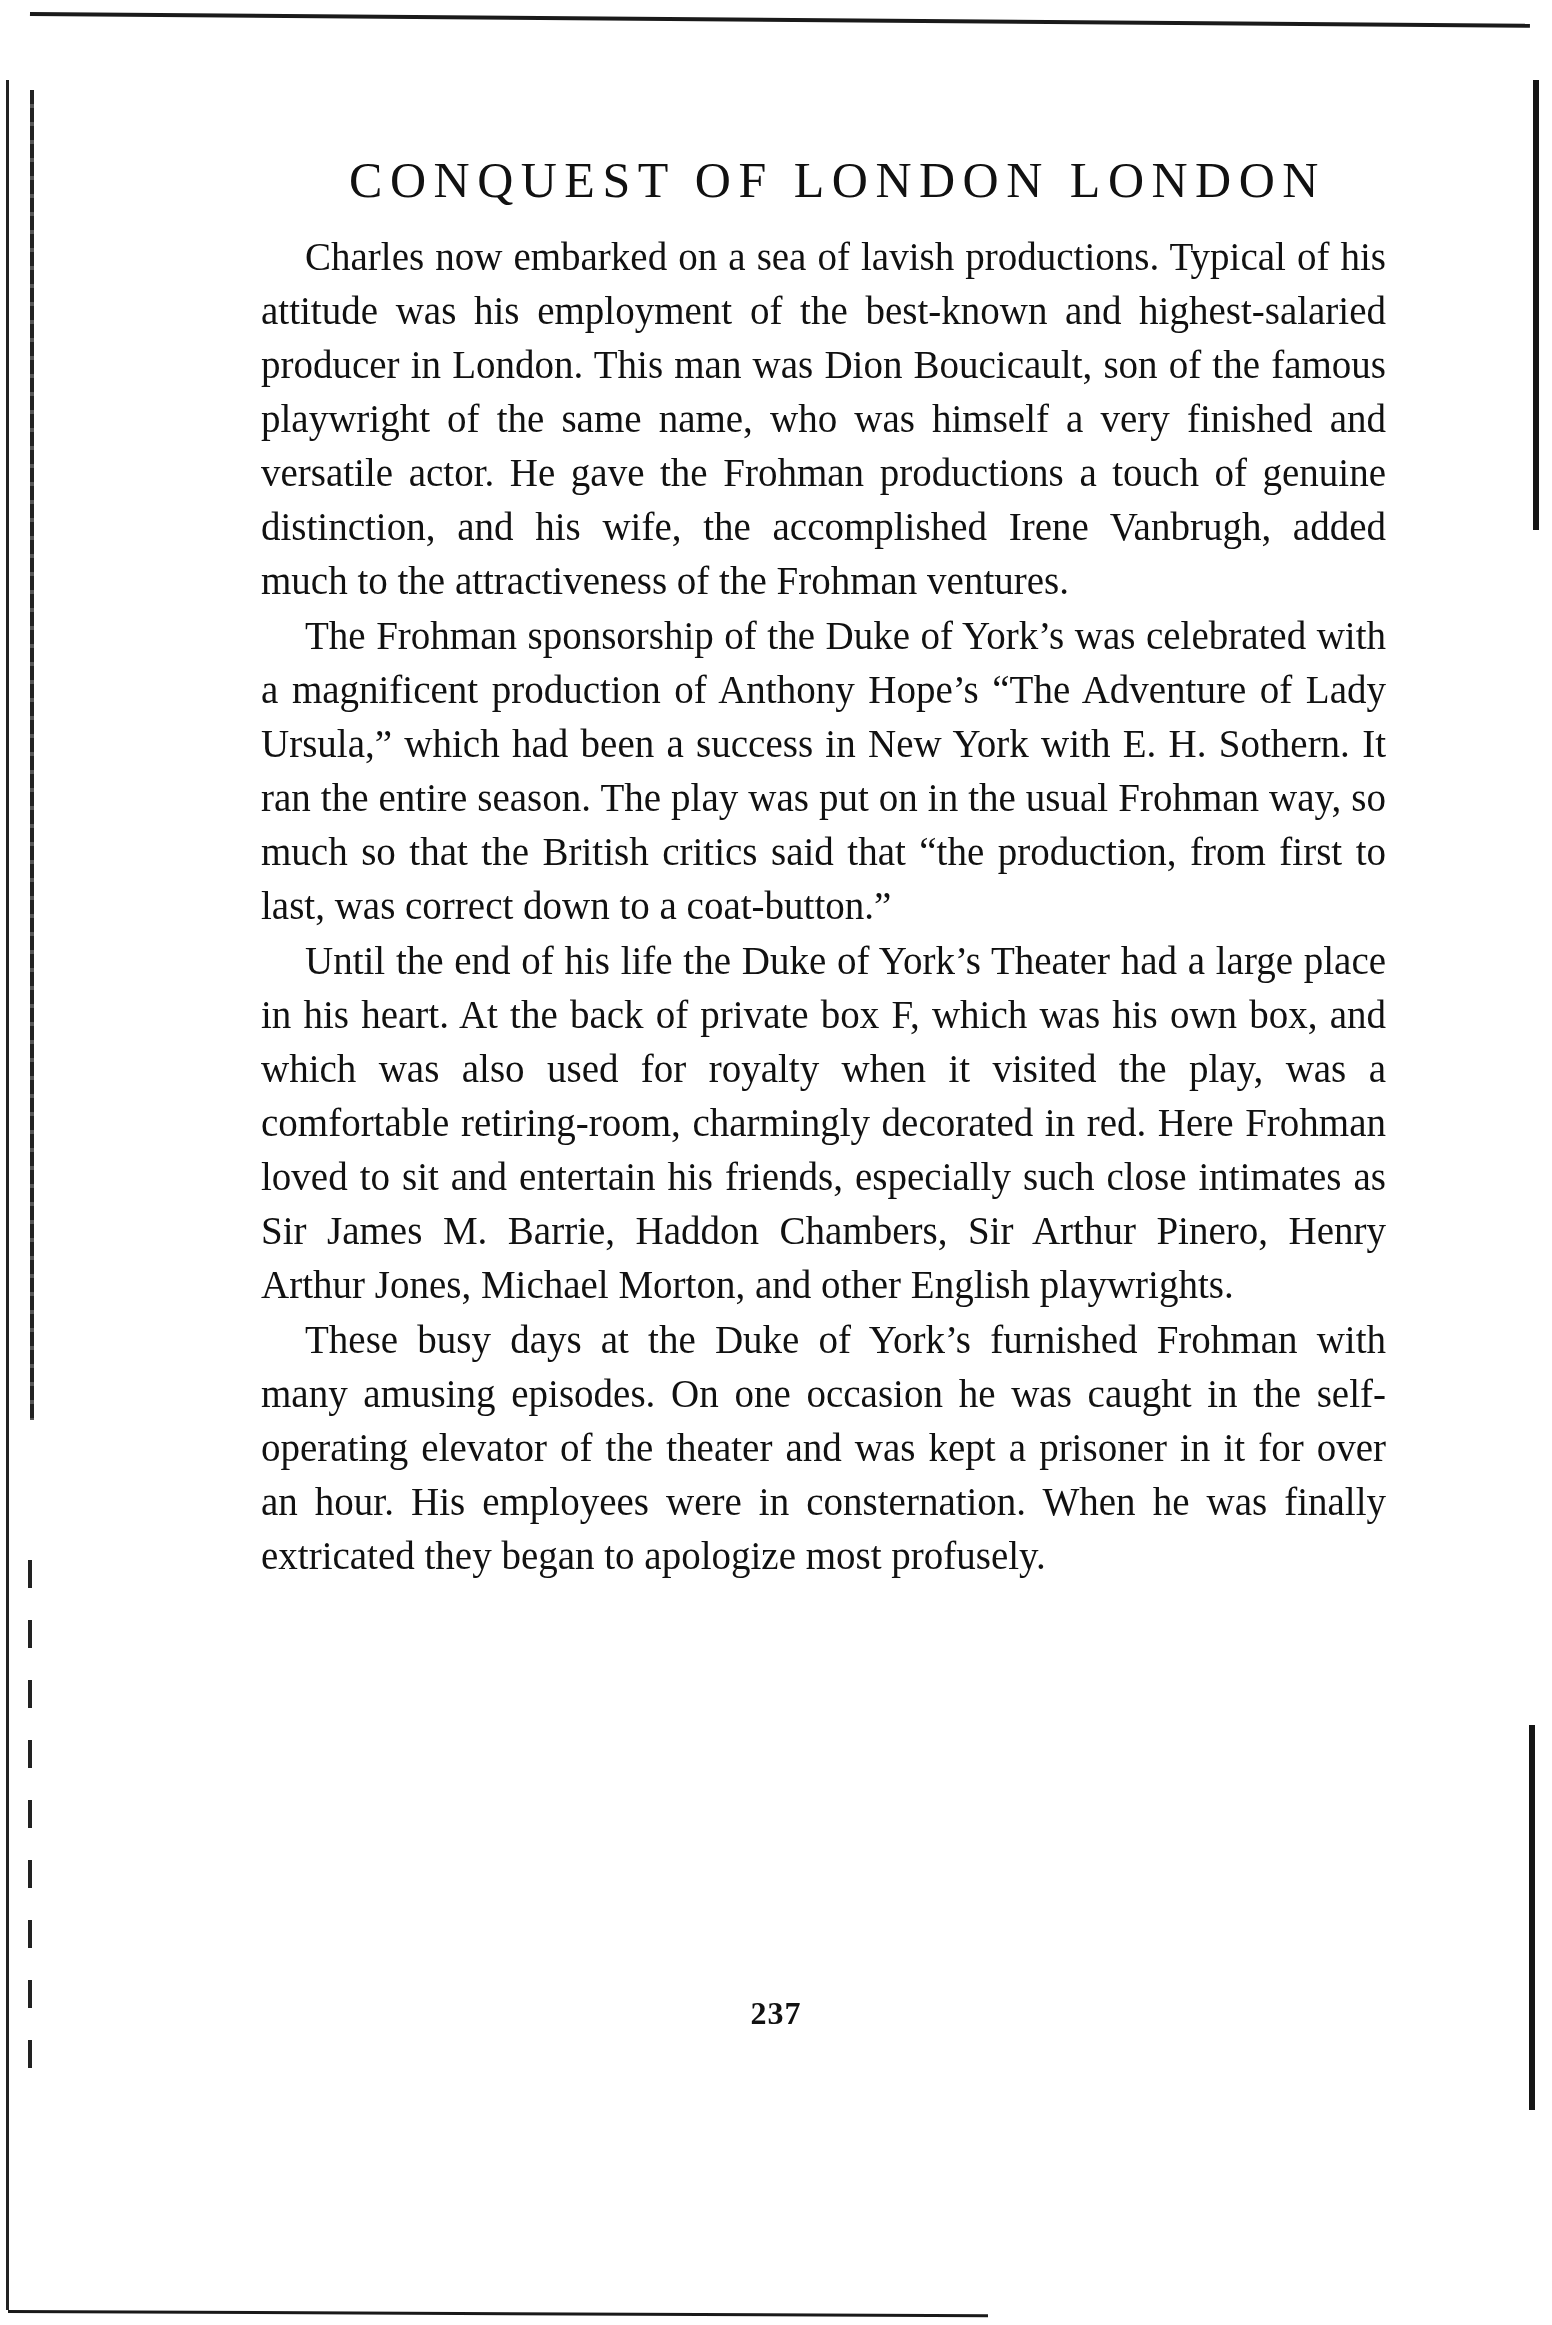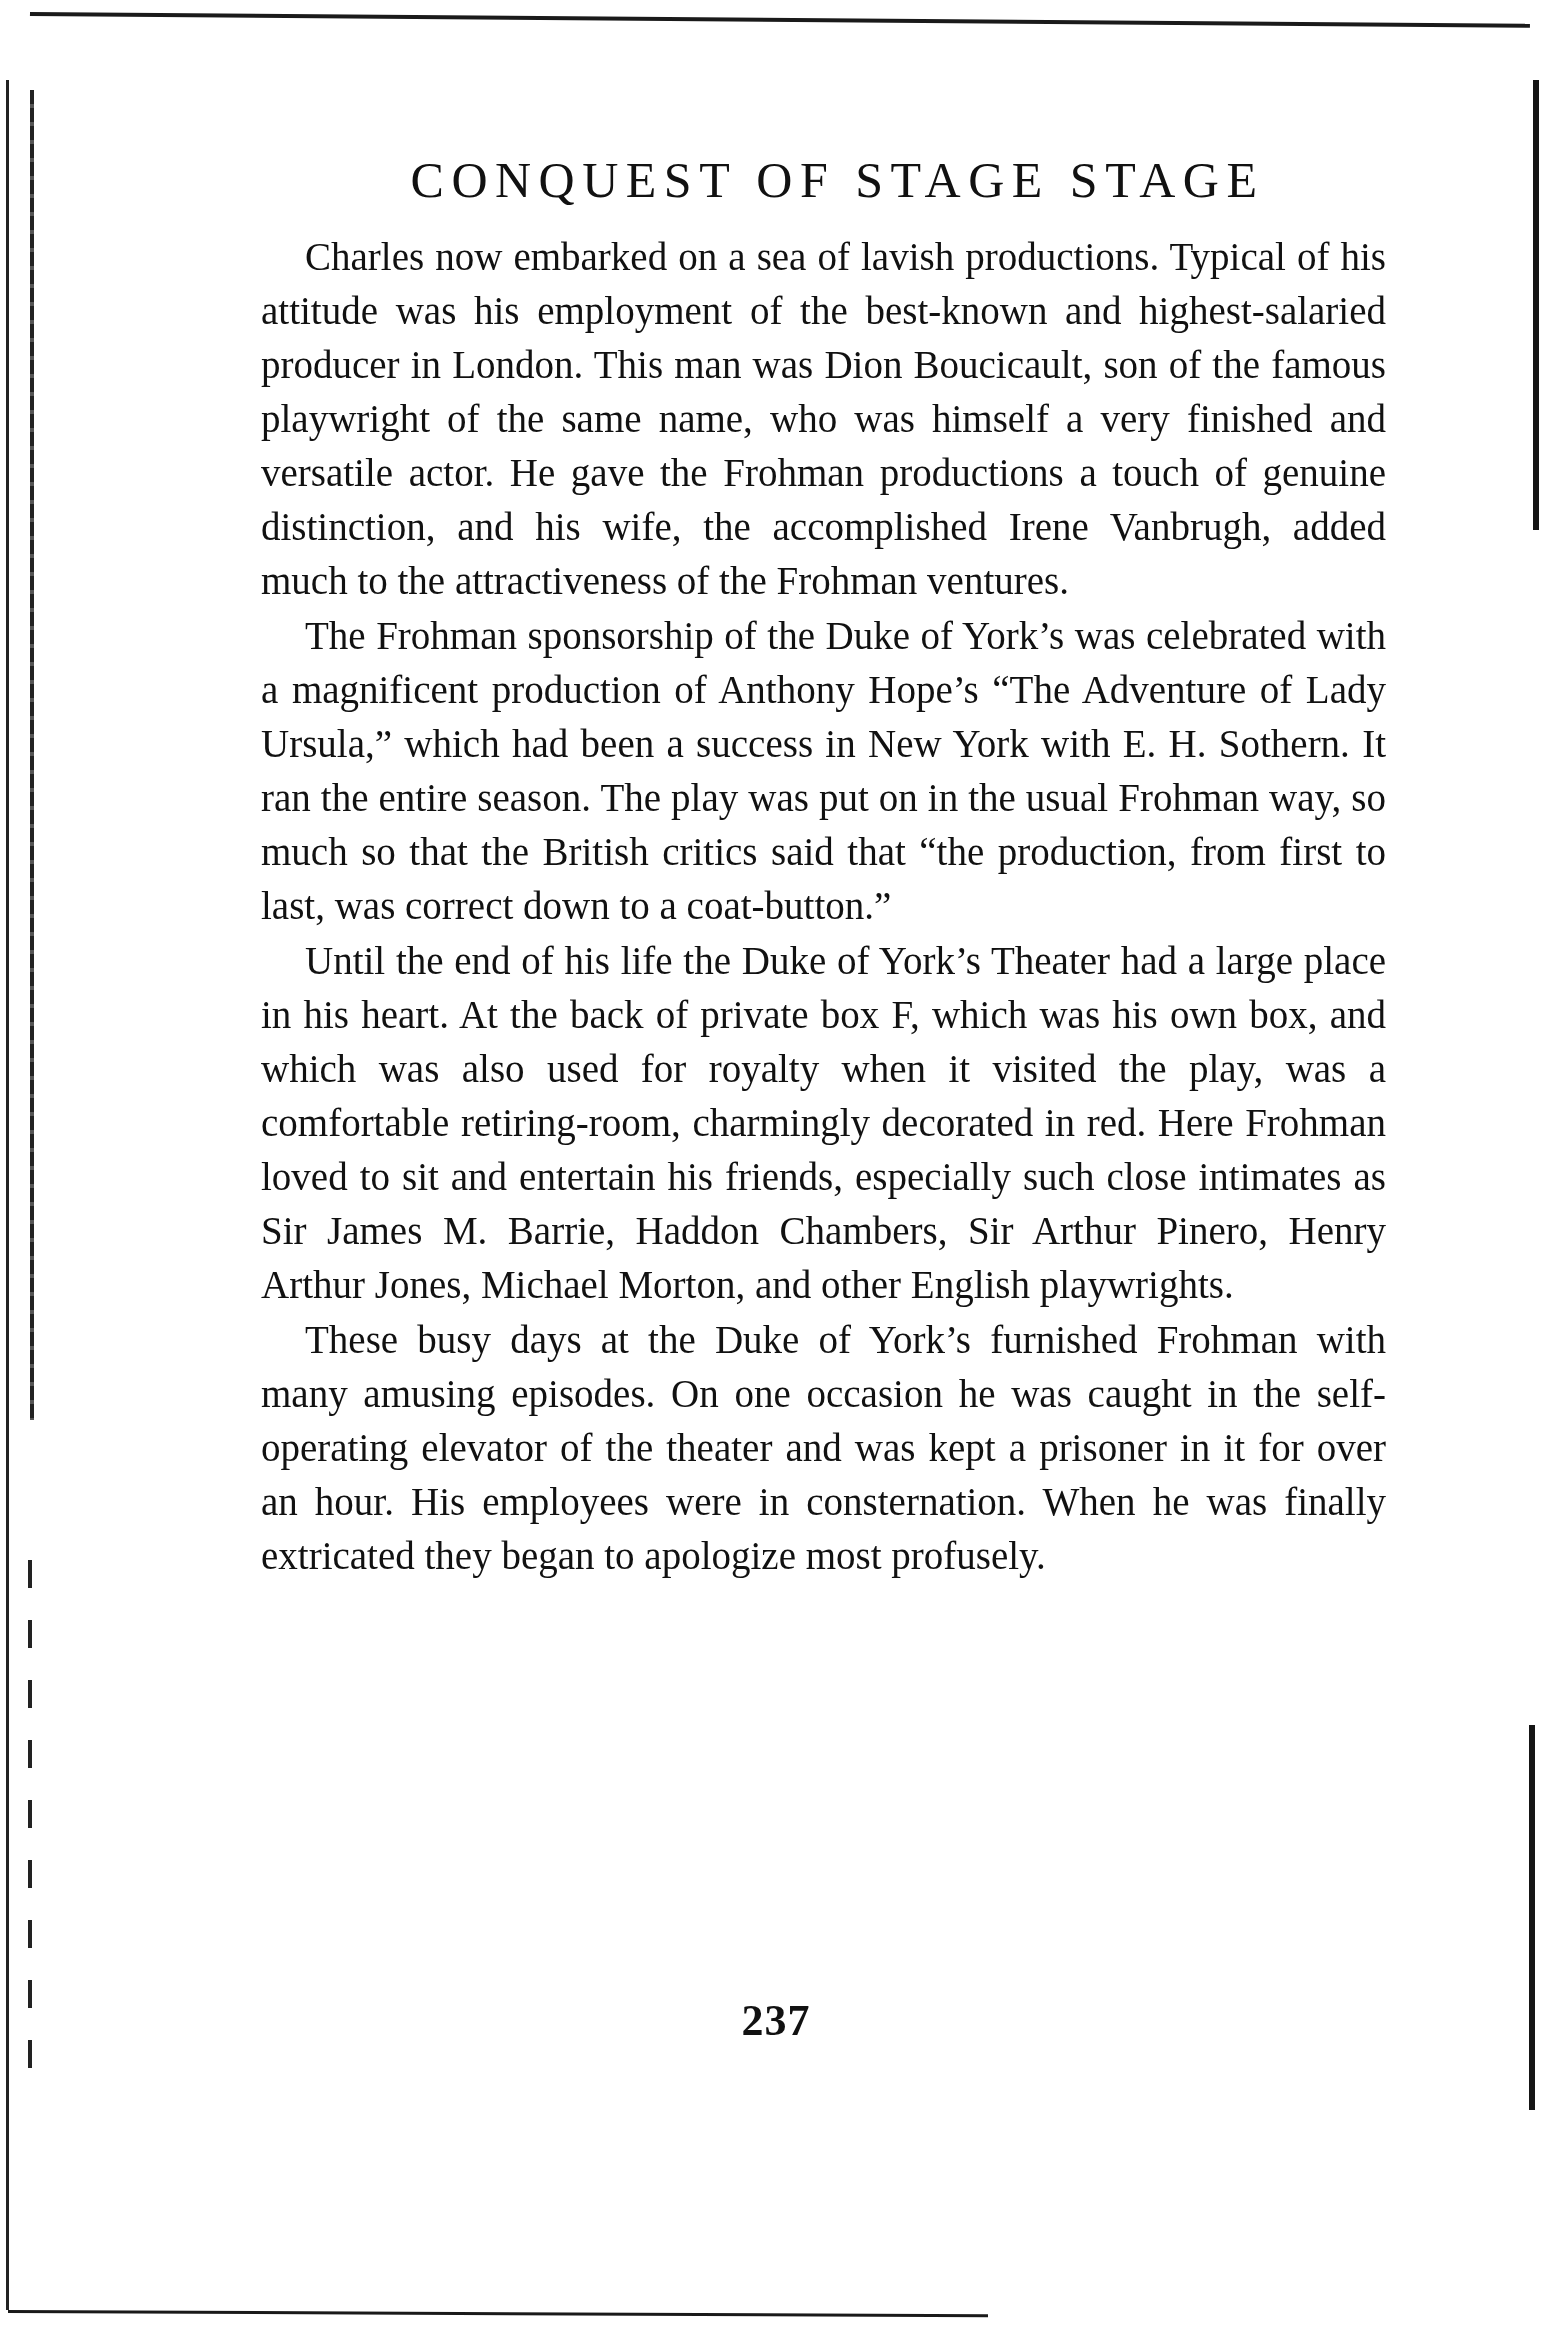--- a/index.html
+++ b/index.html
@@ -100,38 +100,38 @@
     text-align: justify;
     text-indent: 44px;
     hyphens: manual;
   }
   .page-number {
     position: absolute;
     left: 0;
     width: 1552px;
     top: 1995px;
     text-align: center;
-    font-size: 44px;
+    font-size: 32px;
     font-weight: bold;
     letter-spacing: 1px;
   }
 </style>
 </head>
 <body>
 
 <div class="scan-top"></div>
 <div class="scan-left-outer"></div>
 <div class="scan-left-inner"></div>
 <div class="scan-left-inner2"></div>
 <div class="scan-right-top"></div>
 <div class="scan-right-bottom"></div>
 <div class="scan-bottom"></div>
 
 <div class="page">
-  <h1 class="running-head">CONQUEST OF STAGE STAGE</h1>
+  <h1 class="running-head">CONQUEST OF LONDON LONDON</h1>
   <div class="body-text">
     <p>Charles now embarked on a sea of lavish productions. Typical of his attitude was his employment of the best-known and highest-salaried producer in London. This man was Dion Boucicault, son of the famous playwright of the same name, who was himself a very finished and versatile actor.  He gave the Frohman productions a touch of genuine distinction, and his wife, the accomplished Irene Vanbrugh, added much to the attractiveness of the Frohman ventures.</p>
     <p>The Frohman sponsorship of the Duke of York’s was celebrated with a magnificent production of Anthony Hope’s “The Adventure of Lady Ursula,” which had been a success in New York with E. H. Sothern.  It ran the entire season.  The play was put on in the usual Frohman way, so much so that the British critics said that “the production, from first to last, was correct down to a coat-button.”</p>
     <p>Until the end of his life the Duke of York’s Theater had a large place in his heart.  At the back of private box F, which was his own box, and which was also used for royalty when it visited the play, was a comfortable retiring-room, charmingly decorated in red.  Here Froh­man loved to sit and entertain his friends, especially such close intimates as Sir James M. Barrie, Haddon Chambers, Sir Arthur Pinero, Henry Arthur Jones, Michael Morton, and other English playwrights.</p>
     <p>These busy days at the Duke of York’s furnished Frohman with many amusing episodes.  On one occasion he was caught in the self-operating elevator of the theater and was kept a prisoner in it for over an hour. His employees were in consternation.  When he was finally extricated they began to apologize most pro­fusely.</p>
   </div>
 </div>
 
 <div class="page-number">237</div>
 

